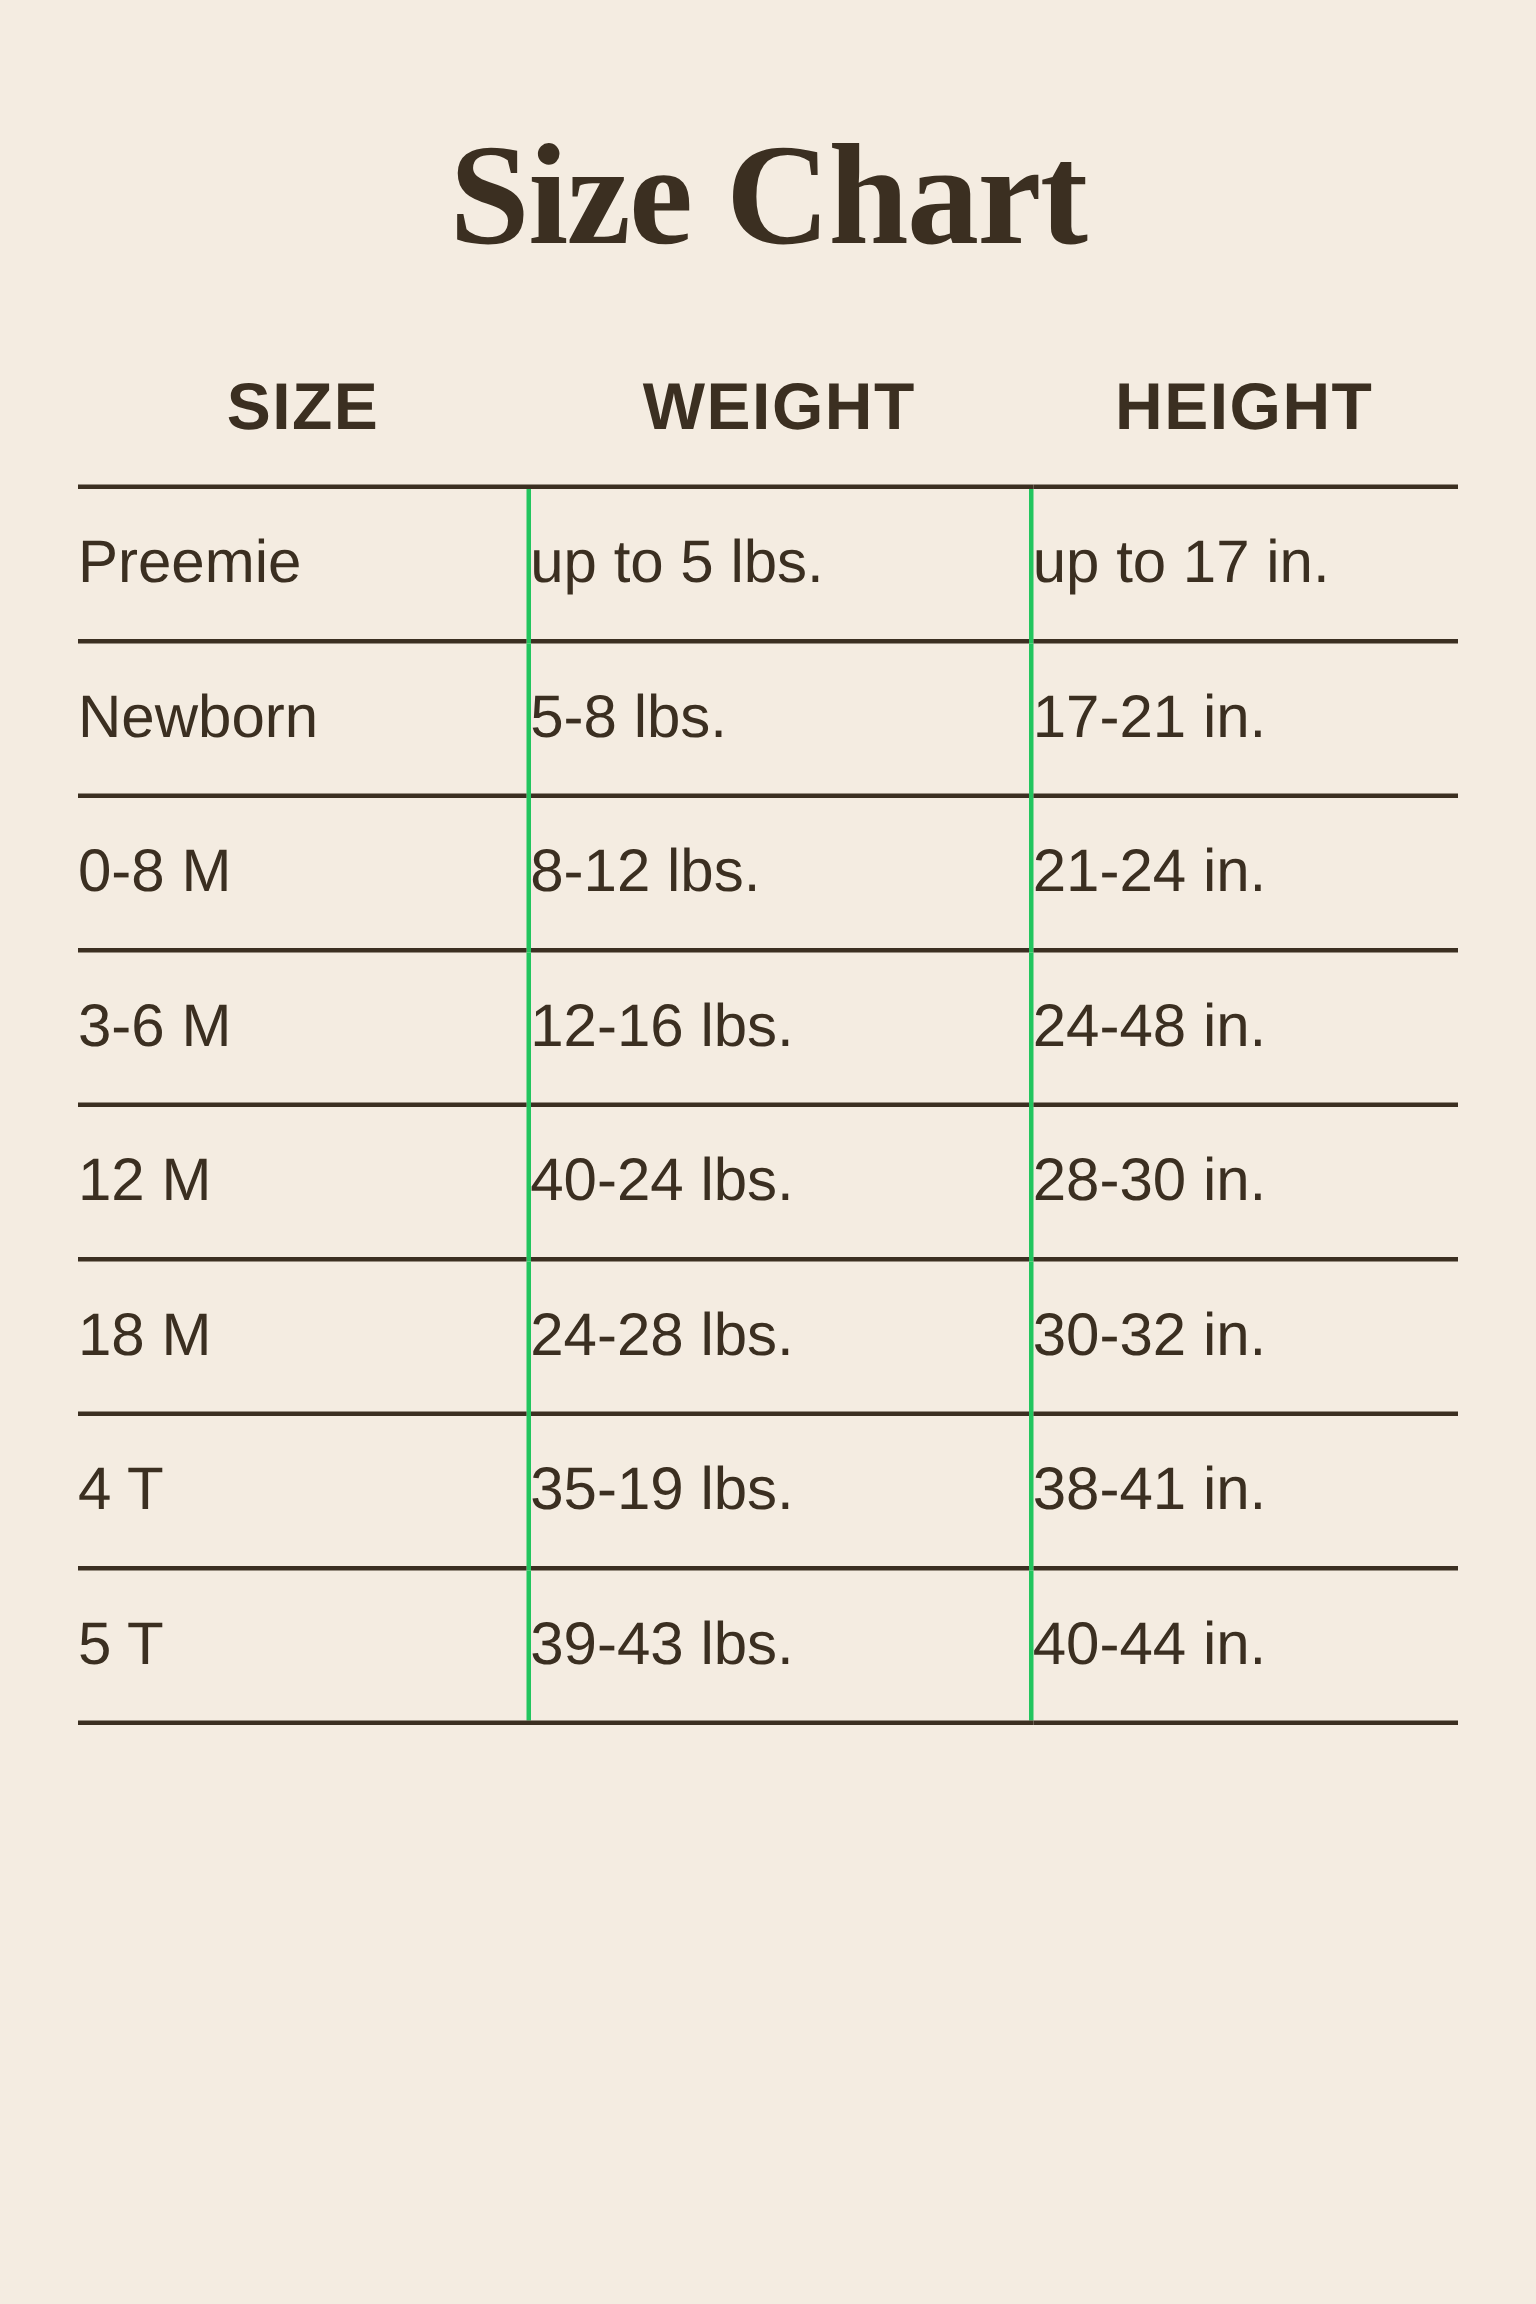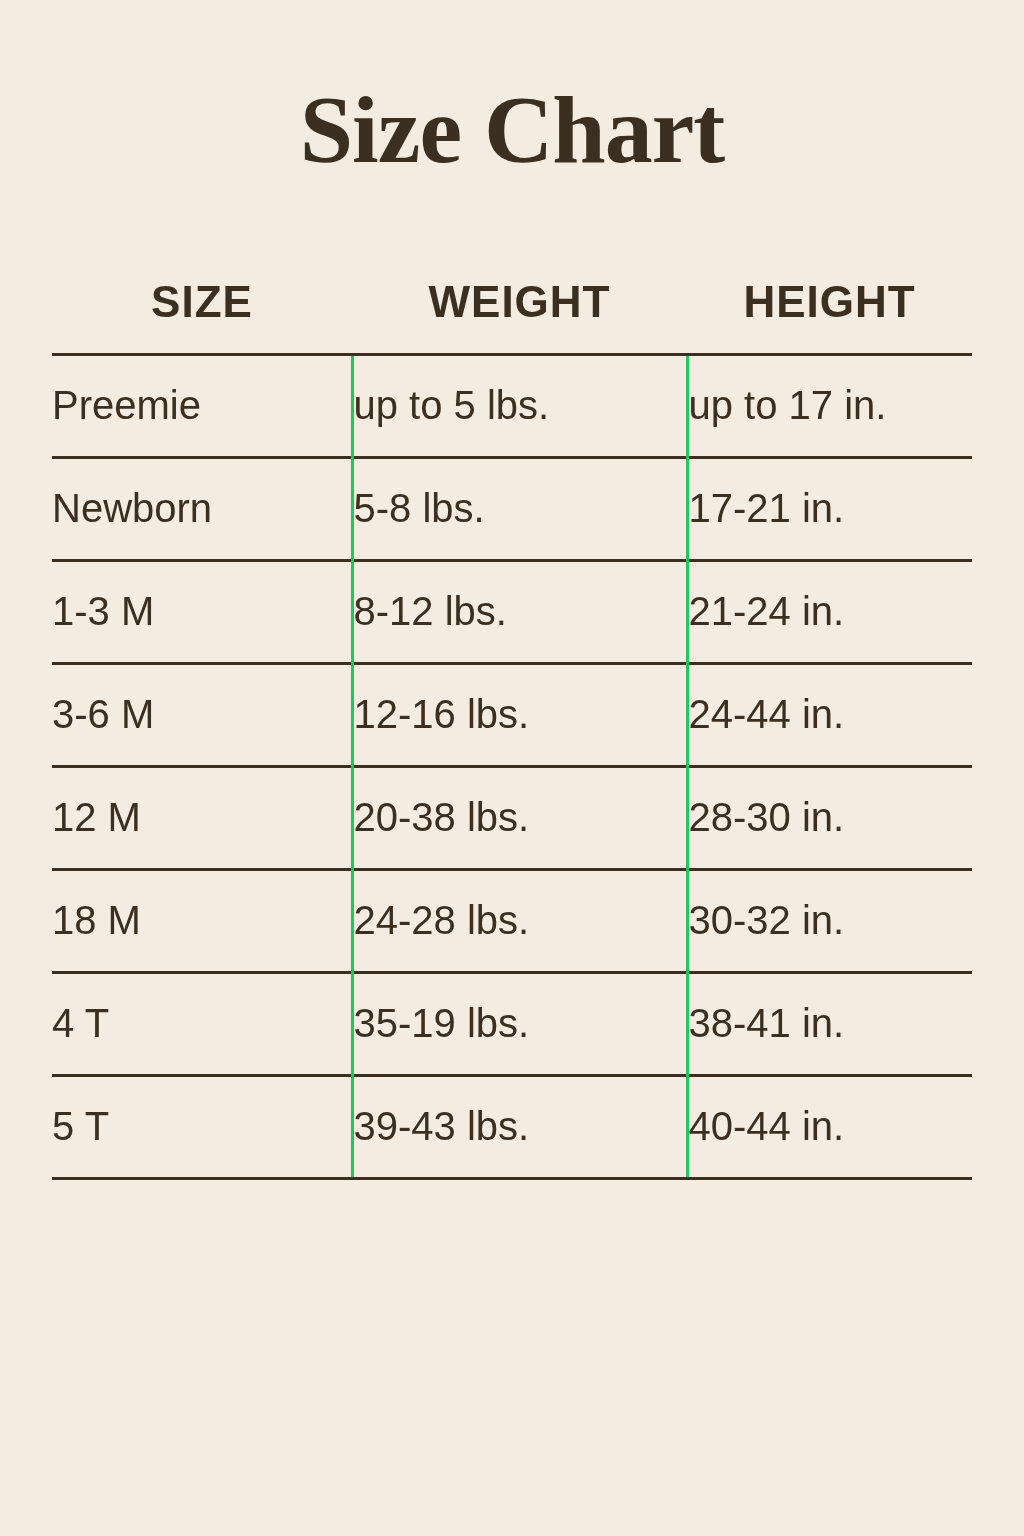--- a/index.html
+++ b/index.html
@@ -27,21 +27,21 @@
     font-weight: bold;
     font-size: 96px;
     letter-spacing: -1px;
     color: #3b2f21;
     margin: 0;
     padding-top: 80px;
     line-height: 1.05;
   }
   table.chart {
     width: 920px;
-    margin: 96px auto 0 auto;
+    margin: 66px auto 0 auto;
     border-collapse: collapse;
     table-layout: fixed;
   }
   table.chart col.c-size { width: 300px; }
   table.chart col.c-weight { width: 335px; }
   table.chart col.c-height { width: 285px; }
 
   table.chart thead th {
     font-family: "Liberation Sans", sans-serif;
     font-weight: bold;
@@ -96,32 +96,32 @@
         <td>Preemie</td>
         <td class="sep-l">up to 5 lbs.</td>
         <td class="sep-l">up to 17 in.</td>
       </tr>
       <tr>
         <td>Newborn</td>
         <td class="sep-l">5-8 lbs.</td>
         <td class="sep-l">17-21 in.</td>
       </tr>
       <tr>
-        <td>1-3 M</td>
+        <td>0-8 M</td>
         <td class="sep-l">8-12 lbs.</td>
         <td class="sep-l">21-24 in.</td>
       </tr>
       <tr>
         <td>3-6 M</td>
         <td class="sep-l">12-16 lbs.</td>
-        <td class="sep-l">24-44 in.</td>
+        <td class="sep-l">24-48 in.</td>
       </tr>
       <tr>
         <td>12 M</td>
-        <td class="sep-l">20-38 lbs.</td>
+        <td class="sep-l">40-24 lbs.</td>
         <td class="sep-l">28-30 in.</td>
       </tr>
       <tr>
         <td>18 M</td>
         <td class="sep-l">24-28 lbs.</td>
         <td class="sep-l">30-32 in.</td>
       </tr>
       <tr>
         <td>4 T</td>
         <td class="sep-l">35-19 lbs.</td>

